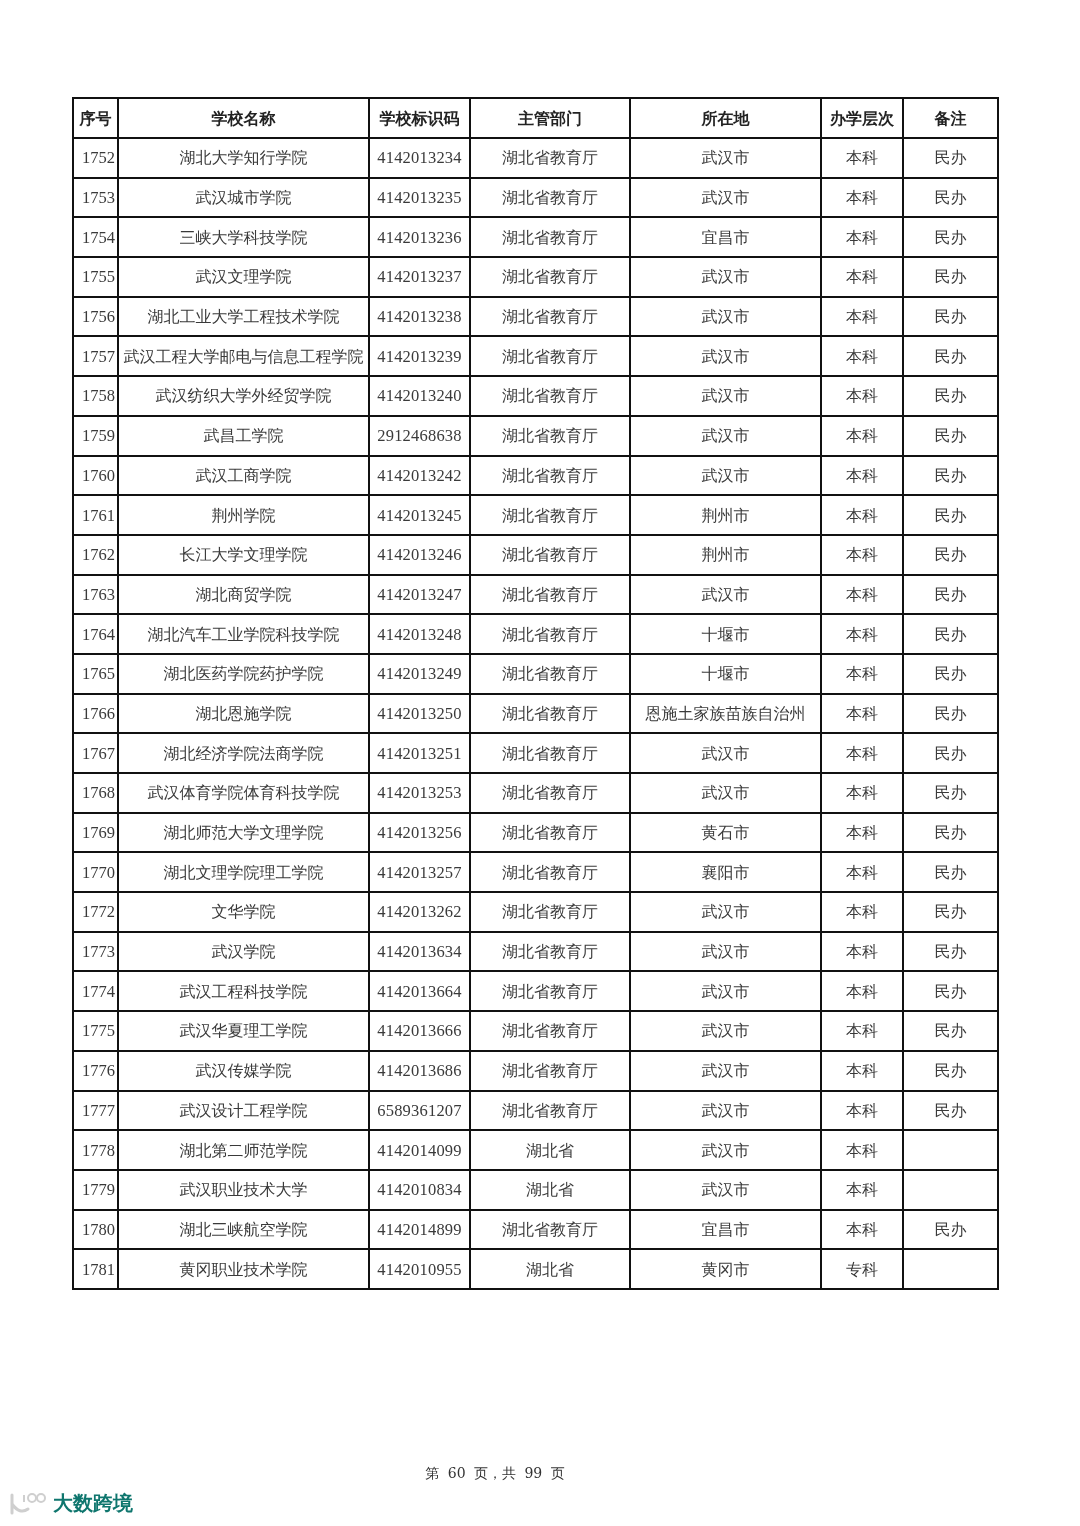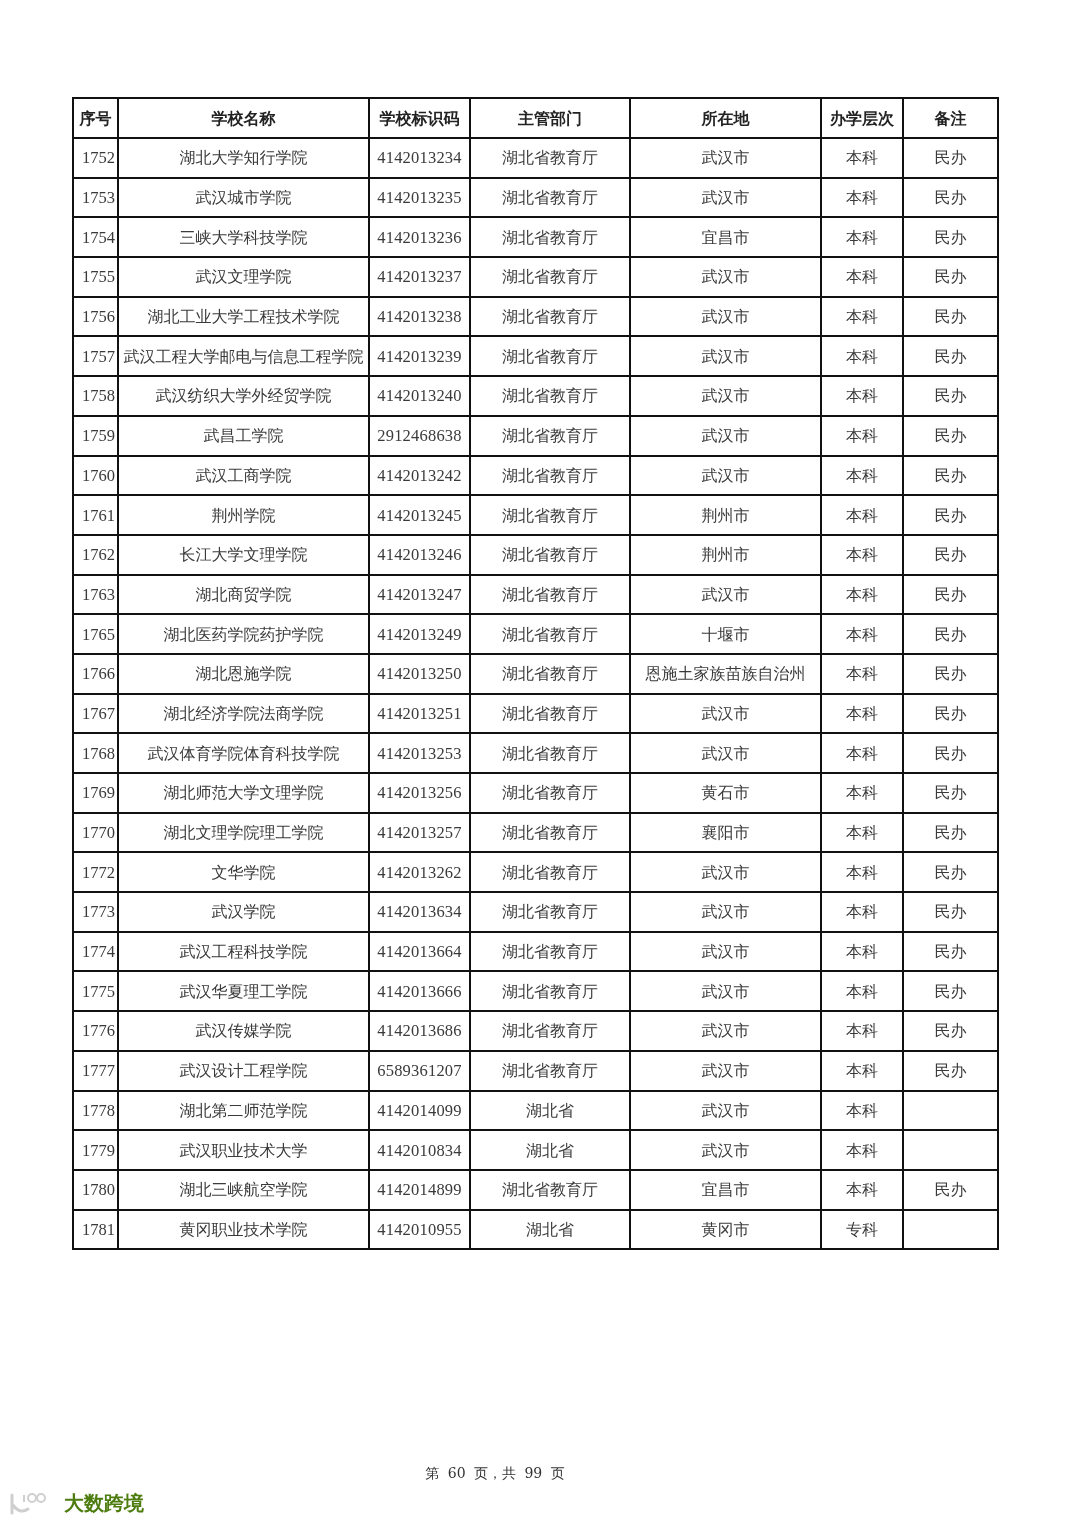--- a/index.html
+++ b/index.html
@@ -14,22 +14,22 @@
                font-size:16px; line-height:17px; color:#3a3a3a; }
   table.grid th { height:38px; font-weight:bold; color:#222; font-family:"DejaVu Sans", sans-serif; font-size:16px;}
   table.grid td { height:37.7px; }
   table.grid td.seq { text-align:right; padding-left:4px; font-family:"Liberation Serif", serif; font-size:16.5px; }
   table.grid td.code { font-family:"Liberation Serif", serif; font-size:16.5px; letter-spacing:0.2px;margin-left:40px; }
   .col-seq{width:45px}.col-name{width:251px}.col-code{width:101px}.col-dept{width:160px}
   .col-loc{width:191px}.col-level{width:82px}.col-note{width:95px}
   .footer { position:absolute; top:1465px; left:0; width:990px; text-align:center;
             font-size:14px; color:#333; font-family:"DejaVu Serif", serif; }
   .footer span { margin:0 2px; }
-  .watermark { position:absolute; left:8px; top:1490px; display:flex; align-items:center; gap:16px;
-               color:#4d7c0f; font-family:"DejaVu Sans", sans-serif; font-size:20px; font-weight:bold; }
+  .watermark { position:absolute; left:8px; top:1490px; display:flex; align-items:center; gap:5px;
+               color:#0f766e; font-family:"DejaVu Sans", sans-serif; font-size:20px; font-weight:bold; }
   .wm-logo { width:40px; height:26px; position:relative; }
   .wm-logo svg { width:40px; height:26px; }
 </style>
 </head>
 <body>
 
 <div class="page">
   <table class="grid">
     <colgroup>
       <col class="col-seq">
@@ -154,20 +154,29 @@
         <tr>
           <td class="seq">1763</td>
           <td class="name">湖北商贸学院</td>
           <td class="code">4142013247</td>
           <td class="dept">湖北省教育厅</td>
           <td class="loc">武汉市</td>
           <td class="level">本科</td>
           <td class="note">民办</td>
         </tr>
         <tr>
+          <td class="seq">1764</td>
+          <td class="name">湖北汽车工业学院科技学院</td>
+          <td class="code">4142013248</td>
+          <td class="dept">湖北省教育厅</td>
+          <td class="loc">十堰市</td>
+          <td class="level">本科</td>
+          <td class="note">民办</td>
+        </tr>
+        <tr>
           <td class="seq">1765</td>
           <td class="name">湖北医药学院药护学院</td>
           <td class="code">4142013249</td>
           <td class="dept">湖北省教育厅</td>
           <td class="loc">十堰市</td>
           <td class="level">本科</td>
           <td class="note">民办</td>
         </tr>
         <tr>
           <td class="seq">1766</td>

